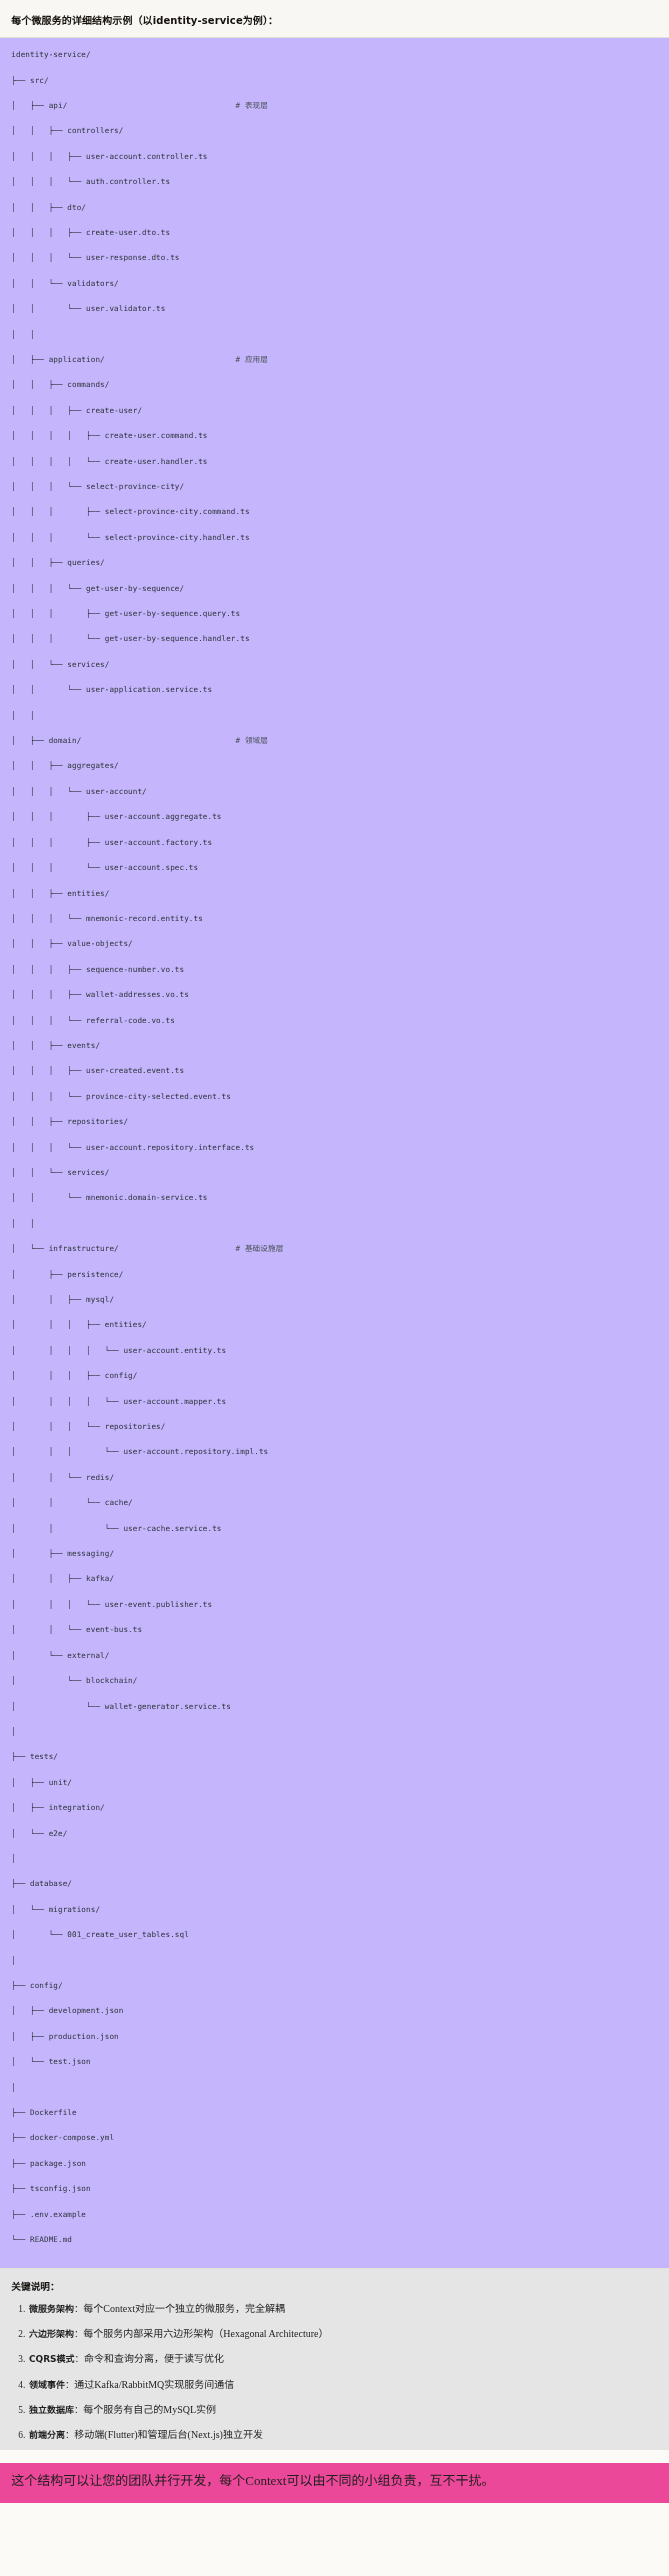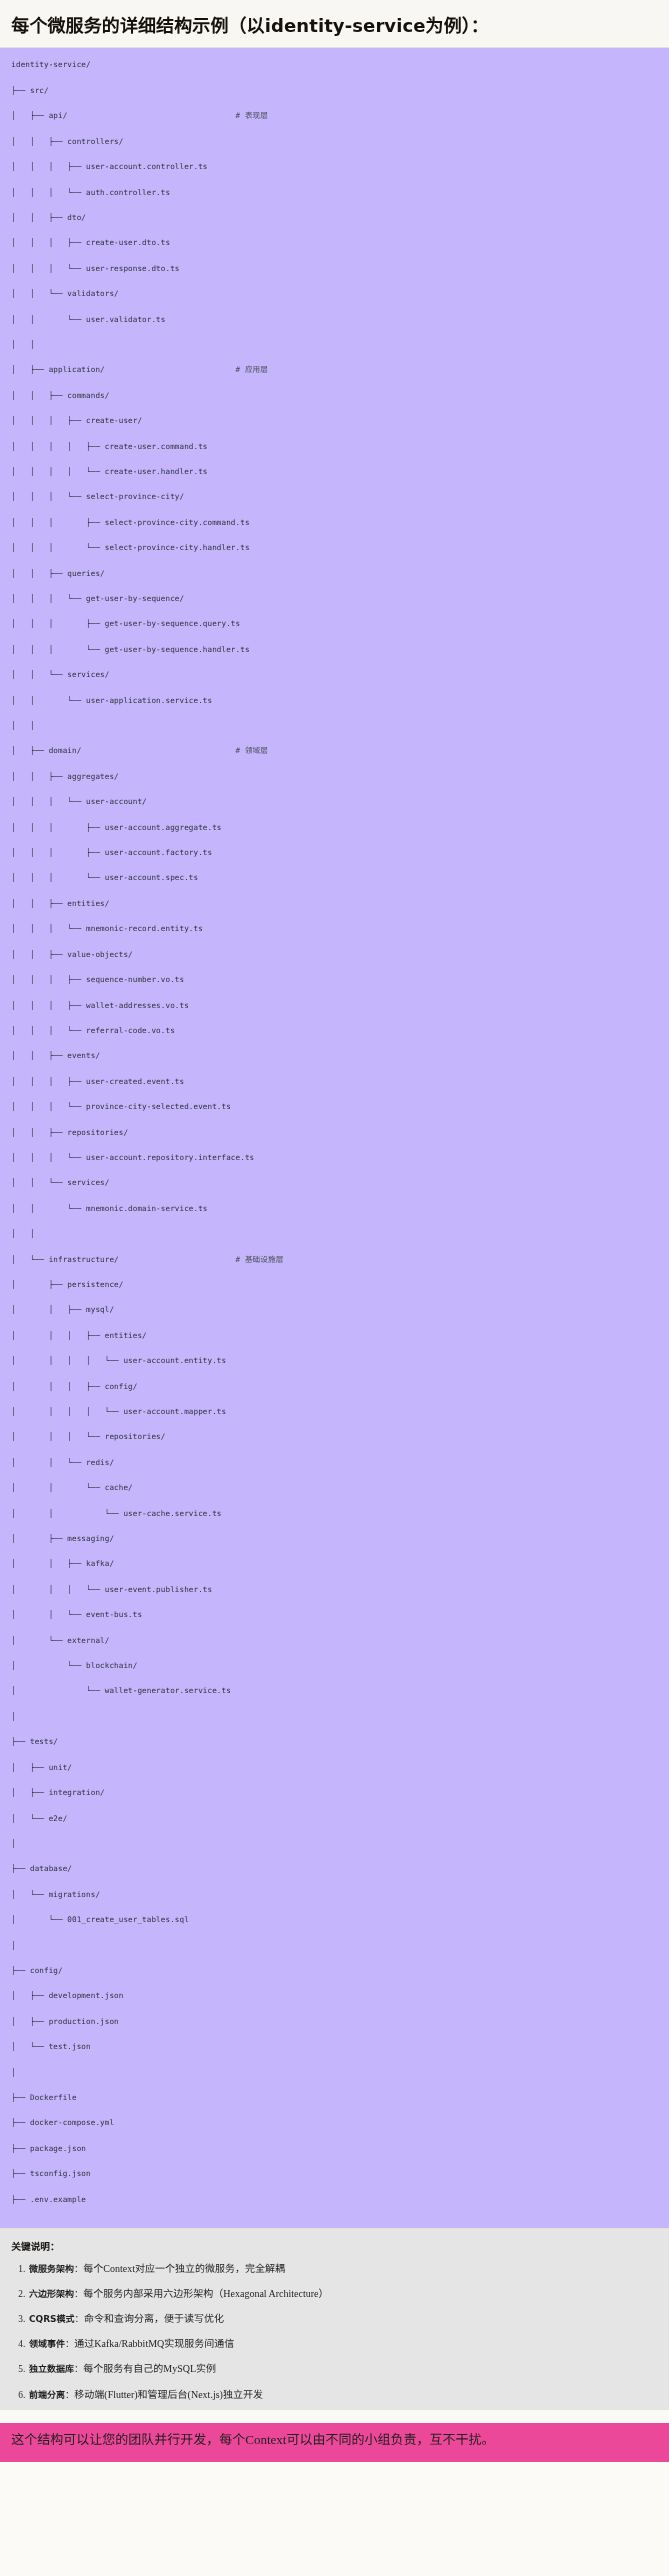--- a/index.html
+++ b/index.html
@@ -23,21 +23,21 @@
 
   
   .doc-header {
     padding: 13.8px 11.3px 10px 11.3px;
     border-bottom: 0.6px solid #e4e1d9;
     background: #f9f7f3;
   }
   .doc-title {
     margin: 0;
     font-family: "DejaVu Sans", "Liberation Sans", sans-serif;
-    font-size: 18px;
+    font-size: 10px;
     font-weight: bold;
     letter-spacing: 0.1px;
     color: #15120e;
     line-height: 1.3;
   }
 
   
   .tree-block {
     padding: 11.3px 11.3px 8.8px 11.3px;
     background: #c4b5fd;
@@ -161,20 +161,21 @@
 <span class="tree-row">│   │       └── mnemonic.domain-service.ts</span>
 <span class="tree-row">│   │</span>
 <span class="tree-row"><span>│   └── infrastructure/                         </span><span class="cmt"># 基础设施层</span></span>
 <span class="tree-row">│       ├── persistence/</span>
 <span class="tree-row">│       │   ├── mysql/</span>
 <span class="tree-row">│       │   │   ├── entities/</span>
 <span class="tree-row">│       │   │   │   └── user-account.entity.ts</span>
 <span class="tree-row">│       │   │   ├── config/</span>
 <span class="tree-row">│       │   │   │   └── user-account.mapper.ts</span>
 <span class="tree-row">│       │   │   └── repositories/</span>
+<span class="tree-row">│       │   │       └── user-account.repository.impl.ts</span>
 <span class="tree-row">│       │   └── redis/</span>
 <span class="tree-row">│       │       └── cache/</span>
 <span class="tree-row">│       │           └── user-cache.service.ts</span>
 <span class="tree-row">│       ├── messaging/</span>
 <span class="tree-row">│       │   ├── kafka/</span>
 <span class="tree-row">│       │   │   └── user-event.publisher.ts</span>
 <span class="tree-row">│       │   └── event-bus.ts</span>
 <span class="tree-row">│       └── external/</span>
 <span class="tree-row">│           └── blockchain/</span>
 <span class="tree-row">│               └── wallet-generator.service.ts</span>
@@ -191,20 +192,21 @@
 <span class="tree-row">├── config/</span>
 <span class="tree-row">│   ├── development.json</span>
 <span class="tree-row">│   ├── production.json</span>
 <span class="tree-row">│   └── test.json</span>
 <span class="tree-row">│</span>
 <span class="tree-row">├── Dockerfile</span>
 <span class="tree-row">├── docker-compose.yml</span>
 <span class="tree-row">├── package.json</span>
 <span class="tree-row">├── tsconfig.json</span>
 <span class="tree-row">├── .env.example</span>
+<span class="tree-row">└── README.md</span>
 </pre>
   </section>
 
   <section class="notes">
     <h2 class="notes-title">关键说明：</h2>
     <ol class="notes-list" id="notes-list">
         <li><span class="note-term">微服务架构</span><span class="note-sep">：</span><span class="note-text">每个Context对应一个独立的微服务，完全解耦</span></li>
         <li><span class="note-term">六边形架构</span><span class="note-sep">：</span><span class="note-text">每个服务内部采用六边形架构（Hexagonal Architecture）</span></li>
         <li><span class="note-term">CQRS模式</span><span class="note-sep">：</span><span class="note-text">命令和查询分离，便于读写优化</span></li>
         <li><span class="note-term">领域事件</span><span class="note-sep">：</span><span class="note-text">通过Kafka/RabbitMQ实现服务间通信</span></li>

